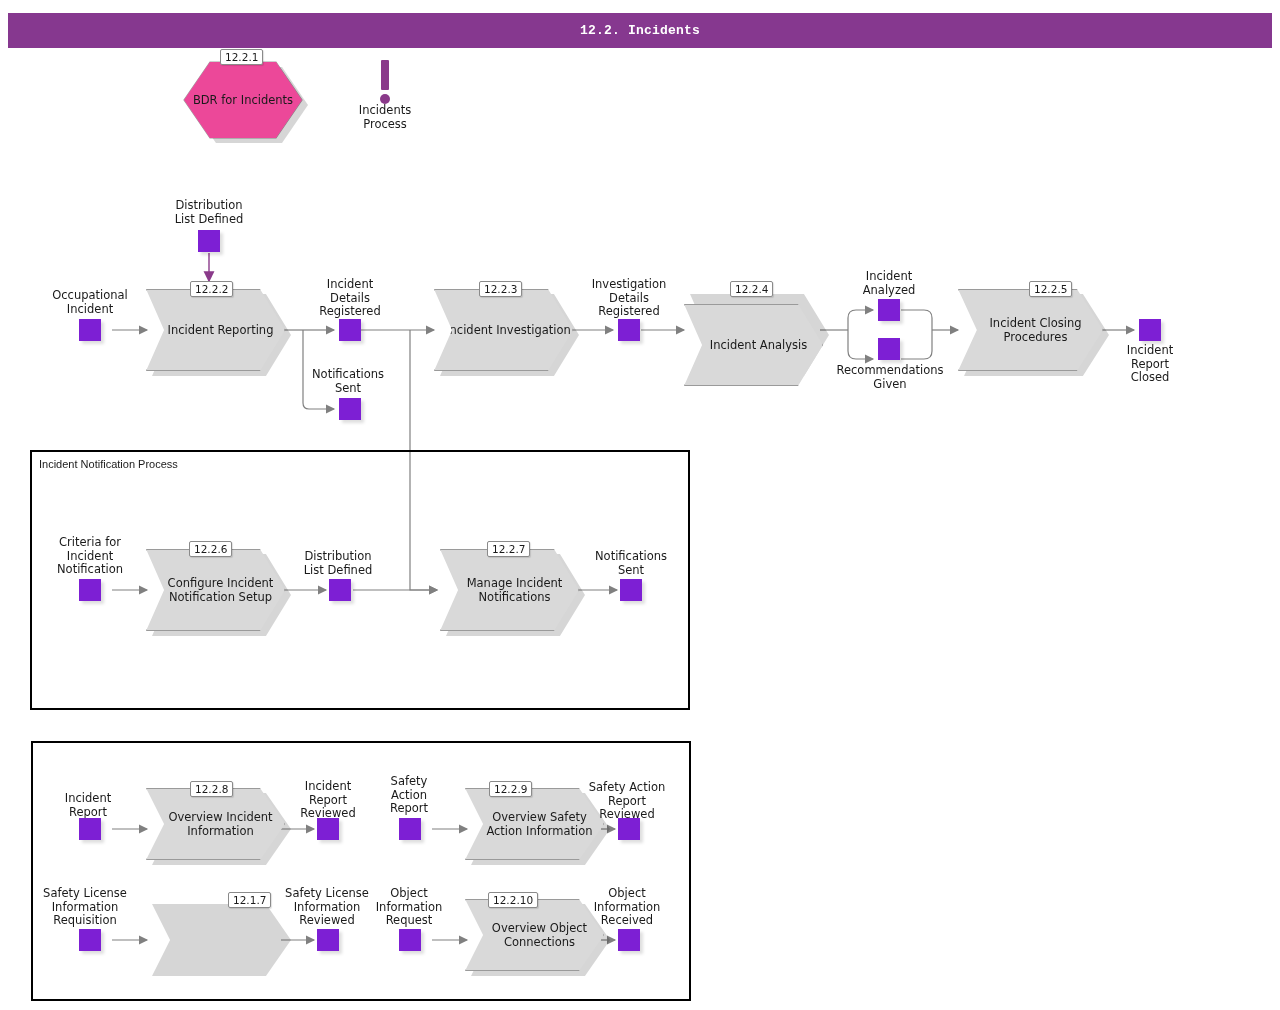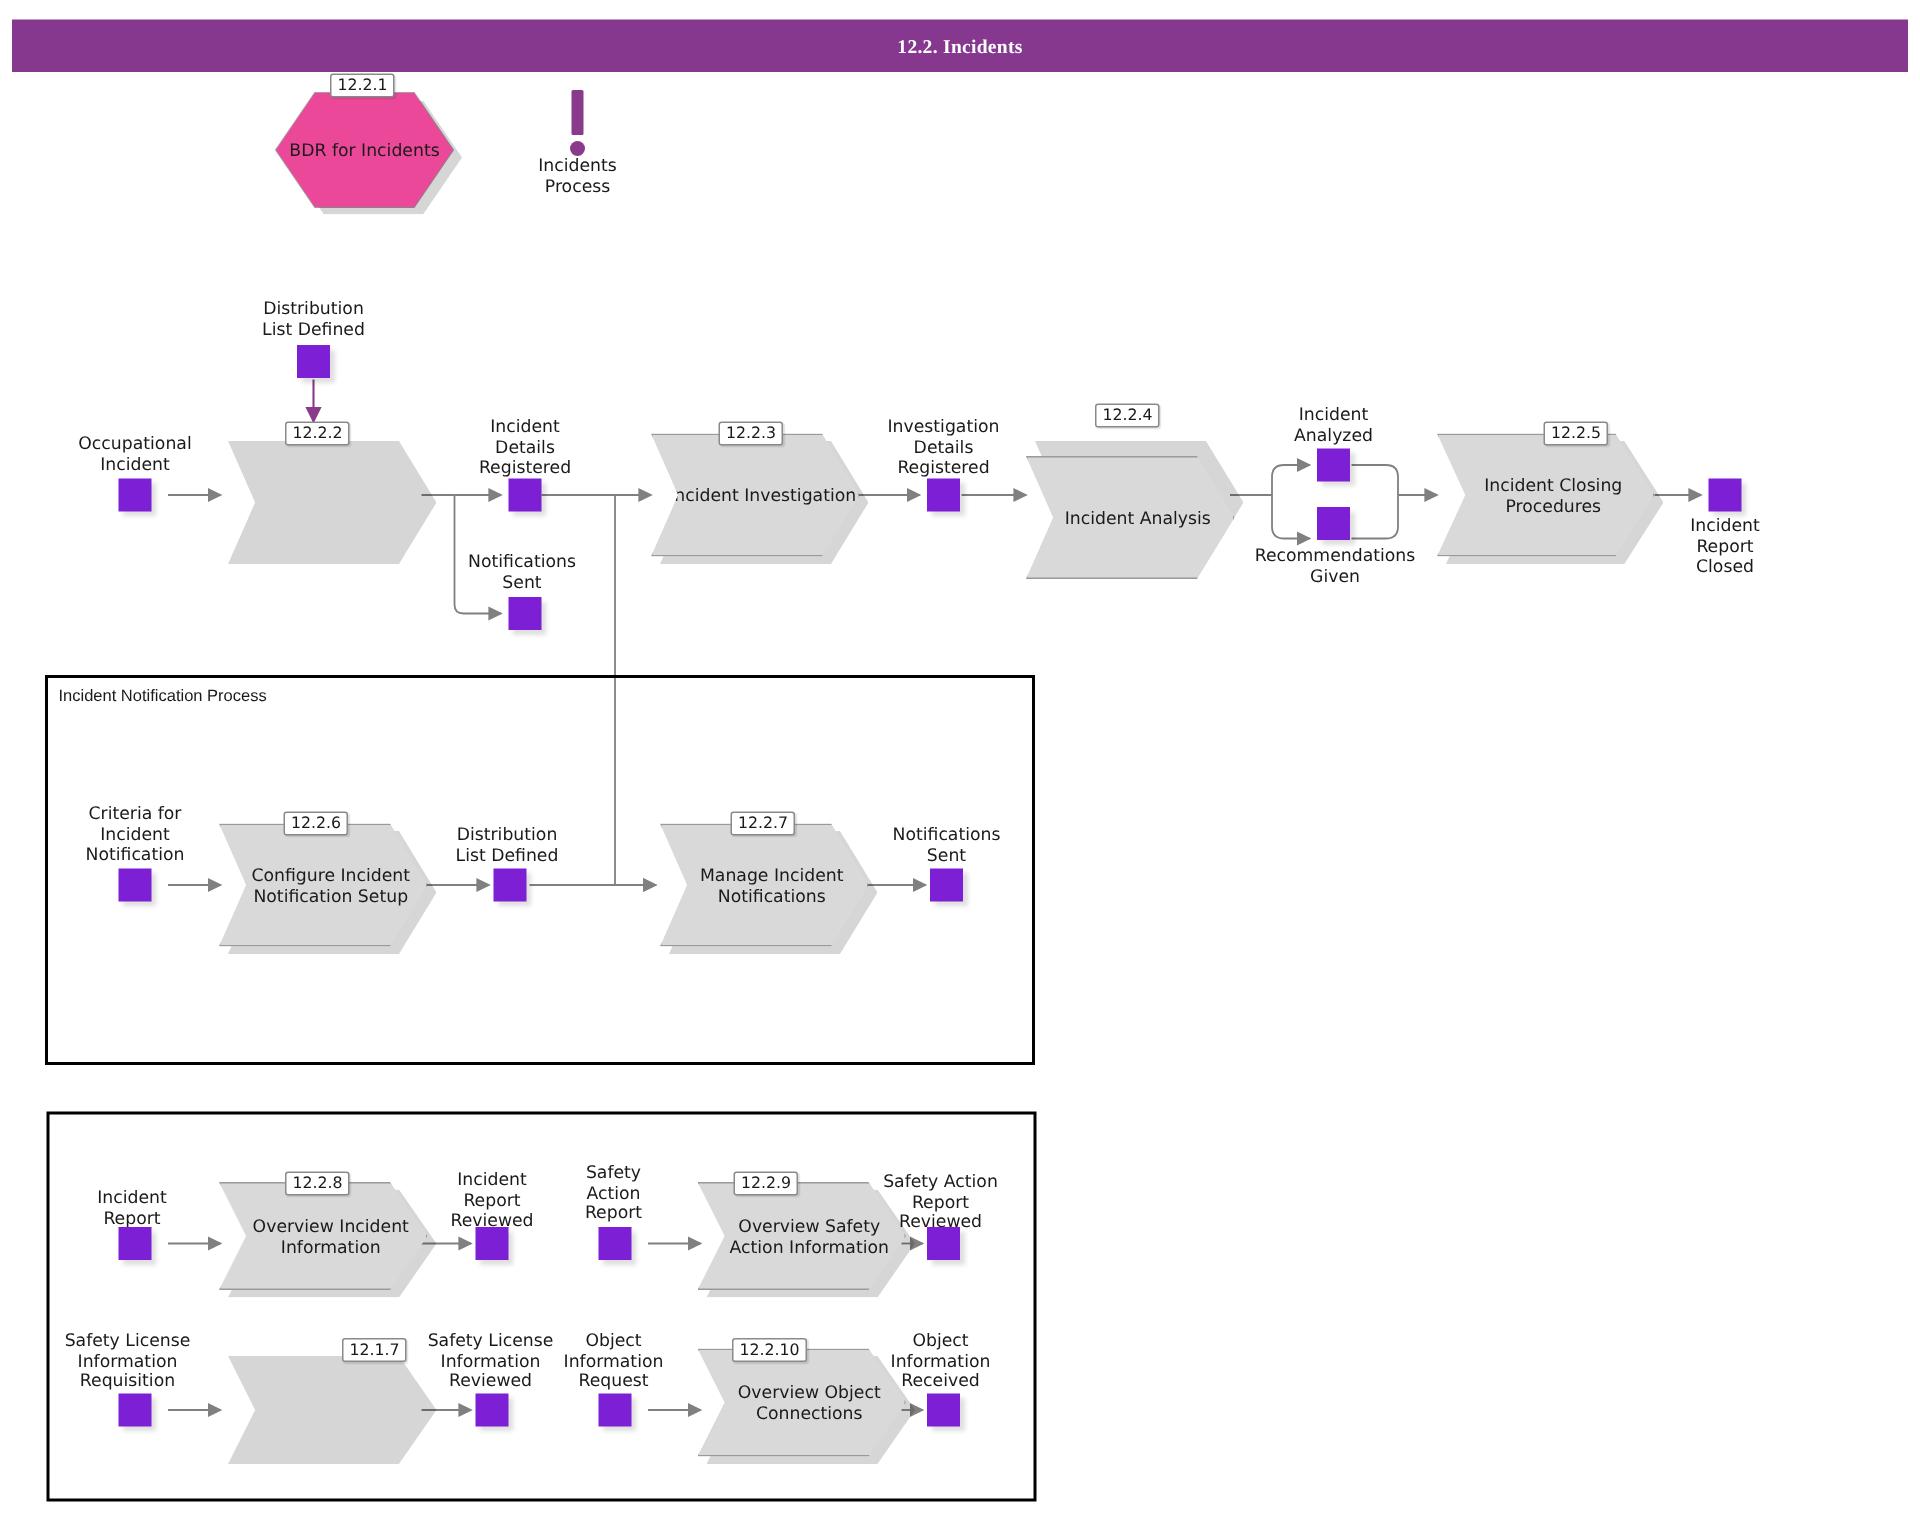--- a/index.html
+++ b/index.html
@@ -18,21 +18,21 @@
   }
   
   .titlebar {
     position: absolute;
     left: 8px; top: 13px;
     width: 1264px; height: 35px;
     background: #86388f;
     color: #ffffff;
     font-size: 13px;
     font-weight: bold;
-    font-family: Liberation Serif, serif;
+    font-family: Liberation Mono, monospace;
     display: flex; align-items: center; justify-content: center;
     letter-spacing: .2px;
   }
 
   
   .chev {
     position: absolute;
     background: #d9d9d9;
     border: 1px solid #9a9a9a;
     -webkit-clip-path: polygon(0 0, 82% 0, 100% 50%, 82% 100%, 0 100%, 13% 50%);
@@ -207,20 +207,24 @@
 
   <div class="lbl" style="left:158px; top:199px; width:102px;">Distribution
 List Defined</div>
   <div class="sq" style="left:198px; top:230px;"></div>
 
   <div class="lbl" style="left:39px; top:289px; width:102px;">Occupational
 Incident</div>
   <div class="sq" style="left:79px; top:319px;"></div>
 
   <div class="chev-shadow" style="left:152px; top:294px; width:139px; height:82px;"></div>
+  <div class="chev" style="left:146px; top:289px; width:139px; height:82px;">
+    <span>Incident
+Reporting</span>
+  </div>
   <div class="tag" style="left:190px; top:281px;">12.2.2</div>
 
   <div class="lbl" style="left:299px; top:278px; width:102px;">Incident
 Details
 Registered</div>
   <div class="sq" style="left:339px; top:319px;"></div>
 
   <div class="lbl" style="left:297px; top:368px; width:102px;">Notifications
 Sent</div>
   <div class="sq" style="left:339px; top:398px;"></div>
@@ -235,21 +239,21 @@
   <div class="lbl" style="left:578px; top:278px; width:102px;">Investigation
 Details
 Registered</div>
   <div class="sq" style="left:618px; top:319px;"></div>
 
   <div class="chev-shadow" style="left:690px; top:294px; width:139px; height:82px;"></div>
   <div class="chev" style="left:684px; top:304px; width:139px; height:82px;">
     <span>Incident
 Analysis</span>
   </div>
-  <div class="tag" style="left:730px; top:269px;">12.2.4</div>
+  <div class="tag" style="left:730px; top:281px;">12.2.4</div>
 
   <div class="lbl" style="left:838px; top:270px; width:102px;">Incident
 Analyzed</div>
   <div class="sq" style="left:878px; top:299px;"></div>
 
   <div class="sq" style="left:878px; top:338px;"></div>
   <div class="lbl" style="left:828px; top:364px; width:124px;">Recommendations
 Given</div>
 
   <div class="chev-shadow" style="left:964px; top:294px; width:145px; height:82px;"></div>

